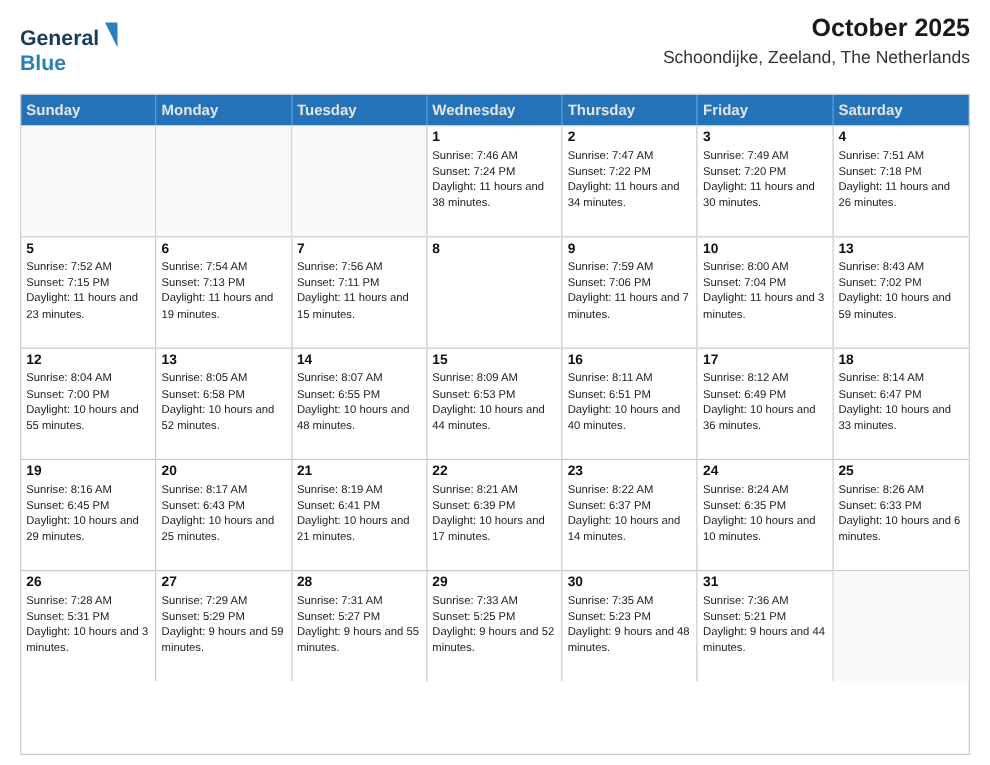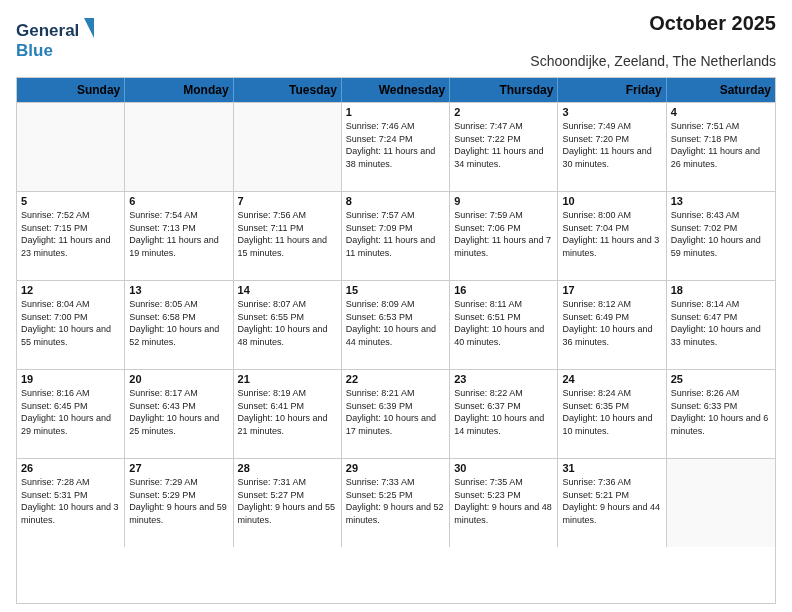--- a/index.html
+++ b/index.html
@@ -32,37 +32,37 @@
       text-align: right;
     }
     .month-title {
       font-size: 20px;
       font-weight: bold;
       color: #1a1a1a;
     }
     .location {
       font-size: 14px;
       color: #333;
-      margin-top: 18px;
+      margin-top: 2px;
     }
     .calendar {
       flex: 1;
       border: 1px solid #ccc;
     }
     .cal-header {
       display: grid;
       grid-template-columns: repeat(7, 1fr);
       background: #2472b8;
     }
     .cal-header-cell {
-      color: #000000;
+      color: #e5e5e5;
       font-size: 12px;
       font-weight: bold;
       padding: 5px 4px;
-      text-align: right;
+      text-align: left;
       border-right: 1px solid #5a9fd4;
     }
     .cal-header-cell:last-child { border-right: none; }
     .cal-body {
       display: flex;
       flex-direction: column;
     }
     .cal-row {
       display: grid;
       grid-template-columns: repeat(7, 1fr);
@@ -174,24 +174,20 @@
           </div>
           <div class="cal-cell">
             <div class="day-num">7</div>
             <div class="cell-info">Sunrise: 7:56 AM
 Sunset: 7:11 PM
 Daylight: 11 hours
 and 15 minutes.</div>
           </div>
           <div class="cal-cell">
             <div class="day-num">8</div>
-            <div class="cell-info">Sunrise: 7:57 AM
-Sunset: 7:09 PM
-Daylight: 11 hours
-and 11 minutes.</div>
           </div>
           <div class="cal-cell">
             <div class="day-num">9</div>
             <div class="cell-info">Sunrise: 7:59 AM
 Sunset: 7:06 PM
 Daylight: 11 hours
 and 7 minutes.</div>
           </div>
           <div class="cal-cell">
             <div class="day-num">10</div>

